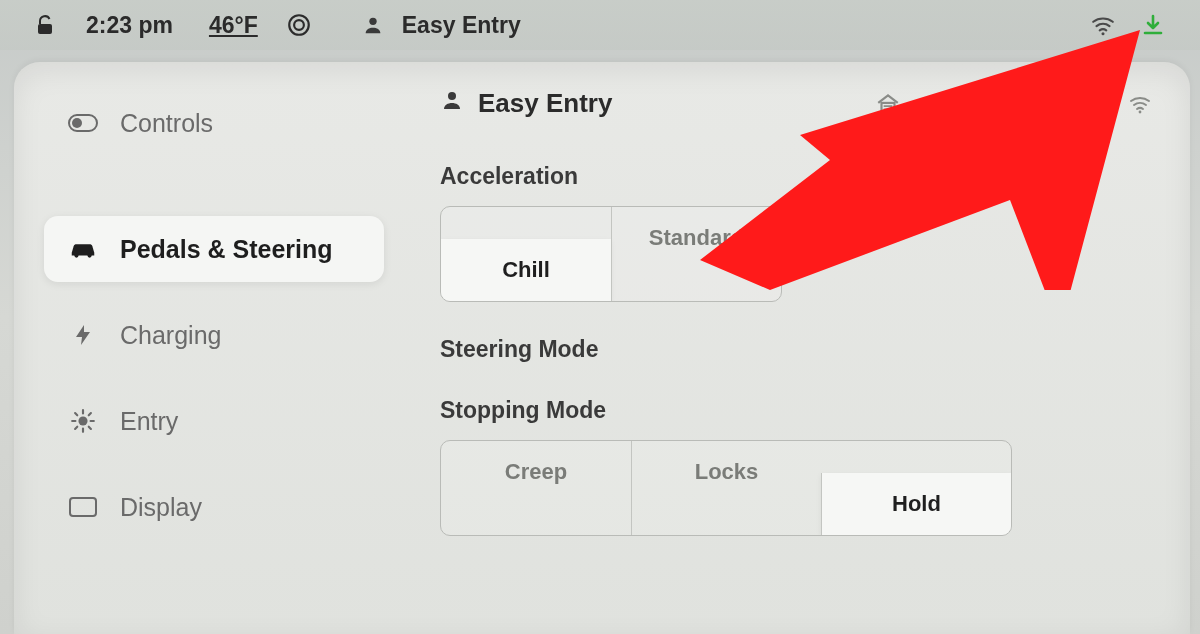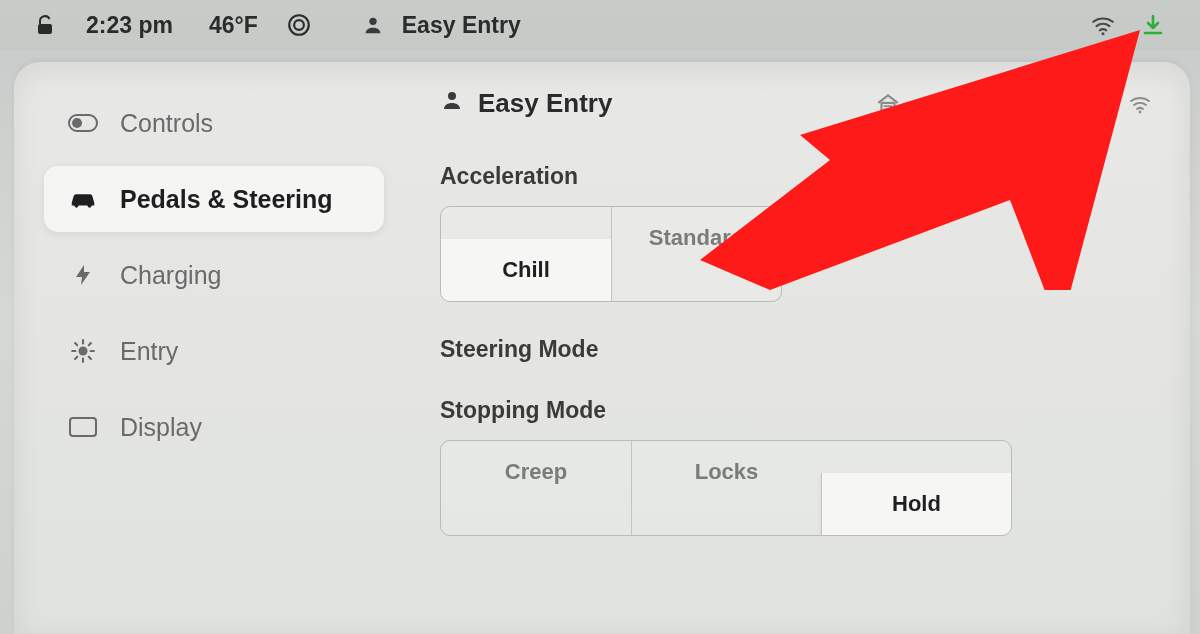--- a/index.html
+++ b/index.html
@@ -11,45 +11,46 @@
     position: absolute; top: 0; left: 0; right: 0; height: 50px;
     display: flex; align-items: center; padding: 0 22px;
     color: #2b2b2b; font-weight: 600; font-size: 23px;
     background: linear-gradient(180deg, rgba(200,205,200,.9), rgba(195,200,195,.6));
   }
   .statusbar .sp { width: 28px; }
   .statusbar .grow { flex: 1; }
   .status-icon { width: 26px; height: 26px; display:inline-flex; align-items:center; justify-content:center; margin: 0 10px; }
   .status-icon.right { margin: 0 12px; }
   .statusbar .time { margin: 0 18px; }
-  .statusbar .temp { margin: 8px 18px; }
+  .statusbar .temp { margin: 8px 18px; text-decoration: underline; }
   .statusbar .profile-label { margin-left: 6px; }
 
   
   .panel {
     position: absolute; top: 62px; left: 14px; right: 10px; bottom: 0;
     background: linear-gradient(180deg,#e8e9e6 0%, #e0e2de 100%);
     border-radius: 26px 26px 0 0;
     box-shadow: 0 8px 30px rgba(0,0,0,.08) inset, 0 -2px 6px rgba(0,0,0,.05);
     display: flex; overflow: hidden;
   }
   .sidebar {
     width: 390px; padding: 28px 20px 0 30px;
-    display: flex; flex-direction: column; gap: 10px;
+    display: flex; flex-direction: column; gap: 20px;
   }
   .side-item {
     display: flex; align-items: center; gap: 22px;
     padding: 18px 24px; border-radius: 14px;
     font-size: 25px; font-weight: 600; color: #3c3c3c;
     cursor: pointer;
   }
   .side-item.dim { color: #6a6a6a; font-weight: 500;}
   .side-item.active {
     background: #f5f6f4; color: #1e1e1e; font-weight: 700;
     box-shadow: 0 2px 8px rgba(0,0,0,.08);
+    margin-top: 40px;
   }
   .side-item .ic { width: 30px; height: 30px; flex: 0 0 30px; display:flex; align-items:center; justify-content:center; }
 
   .main {
     flex: 1; padding: 26px 36px 0 36px; position: relative;
   }
   .main-head {
     display: flex; align-items: center; gap: 18px; margin-bottom: 44px;
   }
   .main-head .title { font-size: 26px; font-weight: 700; color: #2b2b2b; display:flex; align-items:center; gap:14px; }

